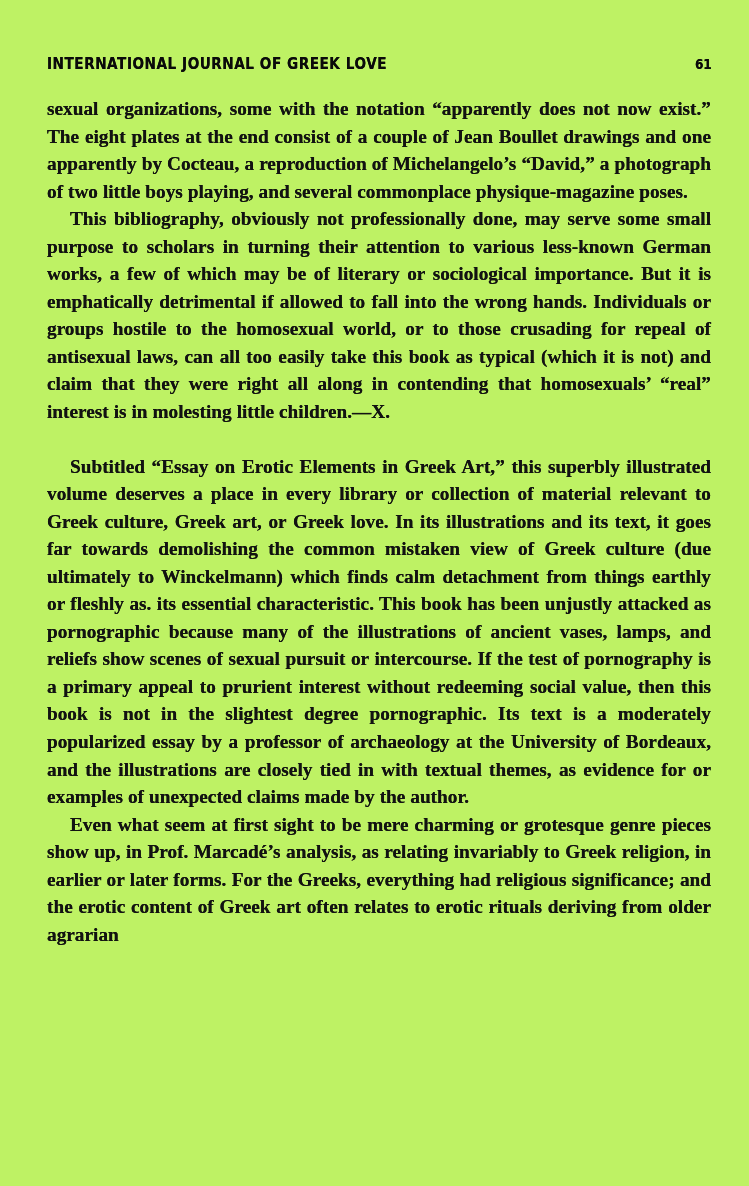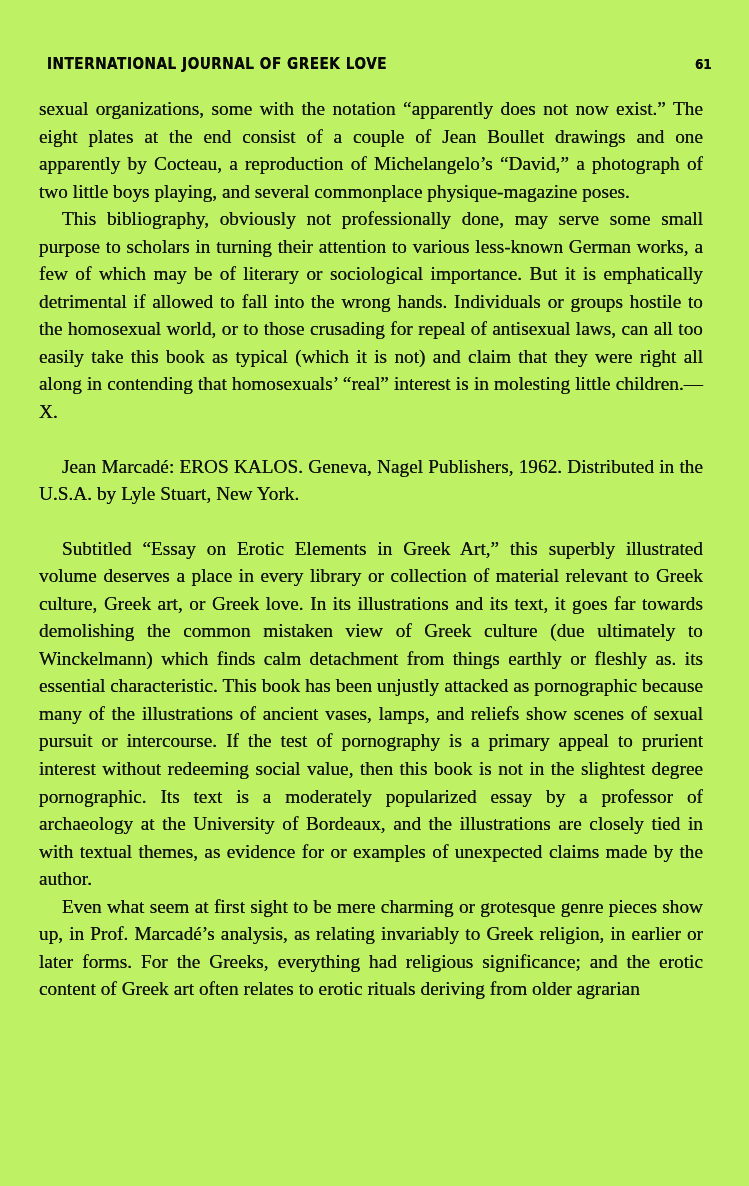--- a/index.html
+++ b/index.html
@@ -49,23 +49,24 @@
     font-weight: bold;
     font-size: 13.5px;
     color: #0a0a0a;
     transform: scaleX(0.9) scaleY(1.05);
     transform-origin: right bottom;
   }
 
   
   .body-block {
     position: absolute;
-    left: 39px;
+    left: 47px;
     top: 95px;
     width: 664px;
+    font-weight: bold;
   }
 
   .para {
     margin: 0;
     font-size: 19.3px;
     line-height: 27.55px;
     text-align: justify;
     text-justify: inter-word;
     color: #121212;
     text-indent: 23px;
@@ -95,20 +96,19 @@
   <div class="running-head">
     <span class="running-head-title">INTERNATIONAL JOURNAL OF GREEK LOVE</span>
     <span class="running-head-folio">61</span>
   </div>
 
   <div class="body-block">
     <p class="para continued">sexual organizations, some with the notation “apparently does not now exist.” The eight plates at the end consist of a couple of Jean Boullet drawings and one apparently by Cocteau, a reproduction of Michelangelo’s “David,” a photograph of two little boys playing, and several commonplace physique-magazine poses.</p>
 
     <p class="para">This bibliography, obviously not professionally done, may serve some small purpose to scholars in turning their attention to various less-known German works, a few of which may be of literary or sociological importance. But it is emphatically detrimental if allowed to fall into the wrong hands. Individuals or groups hostile to the homosexual world, or to those crusading for repeal of antisexual laws, can all too easily take this book as typical (which it is not) and claim that they were right all along in contending that homosexuals’ “real” interest is in molesting little children.—X.</p>
 
-    <p class="para gap-above">Jean Marcadé: EROS KALOS. Geneva, Nagel Publishers, 1962. Distributed in the U.S.A. by Lyle Stuart, New York.</p>
 
     <p class="para gap-above">Subtitled “Essay on Erotic Elements in Greek Art,” this superbly illustrated volume deserves a place in every library or collection of material relevant to Greek culture, Greek art, or Greek love. In its illustrations and its text, it goes far towards demolishing the common mistaken view of Greek culture (due ultimately to Winckelmann) which finds calm detachment from things earthly or fleshly as. its essential characteristic. This book has been unjustly attacked as pornographic because many of the illustrations of ancient vases, lamps, and reliefs show scenes of sexual pursuit or intercourse. If the test of pornography is a primary appeal to prurient interest without redeeming social value, then this book is not in the slightest degree pornographic. Its text is a moderately popularized essay by a professor of archaeology at the University of Bordeaux, and the illustrations are closely tied in with textual themes, as evidence for or examples of unexpected claims made by the author.</p>
 
     <p class="para">Even what seem at first sight to be mere charming or grotesque genre pieces show up, in Prof. Marcadé’s analysis, as relating invariably to Greek religion, in earlier or later forms. For the Greeks, everything had religious significance; and the erotic content of Greek art often relates to erotic rituals deriving from older agrarian</p>
   </div>
 
 </div>
 
 </body></html>

